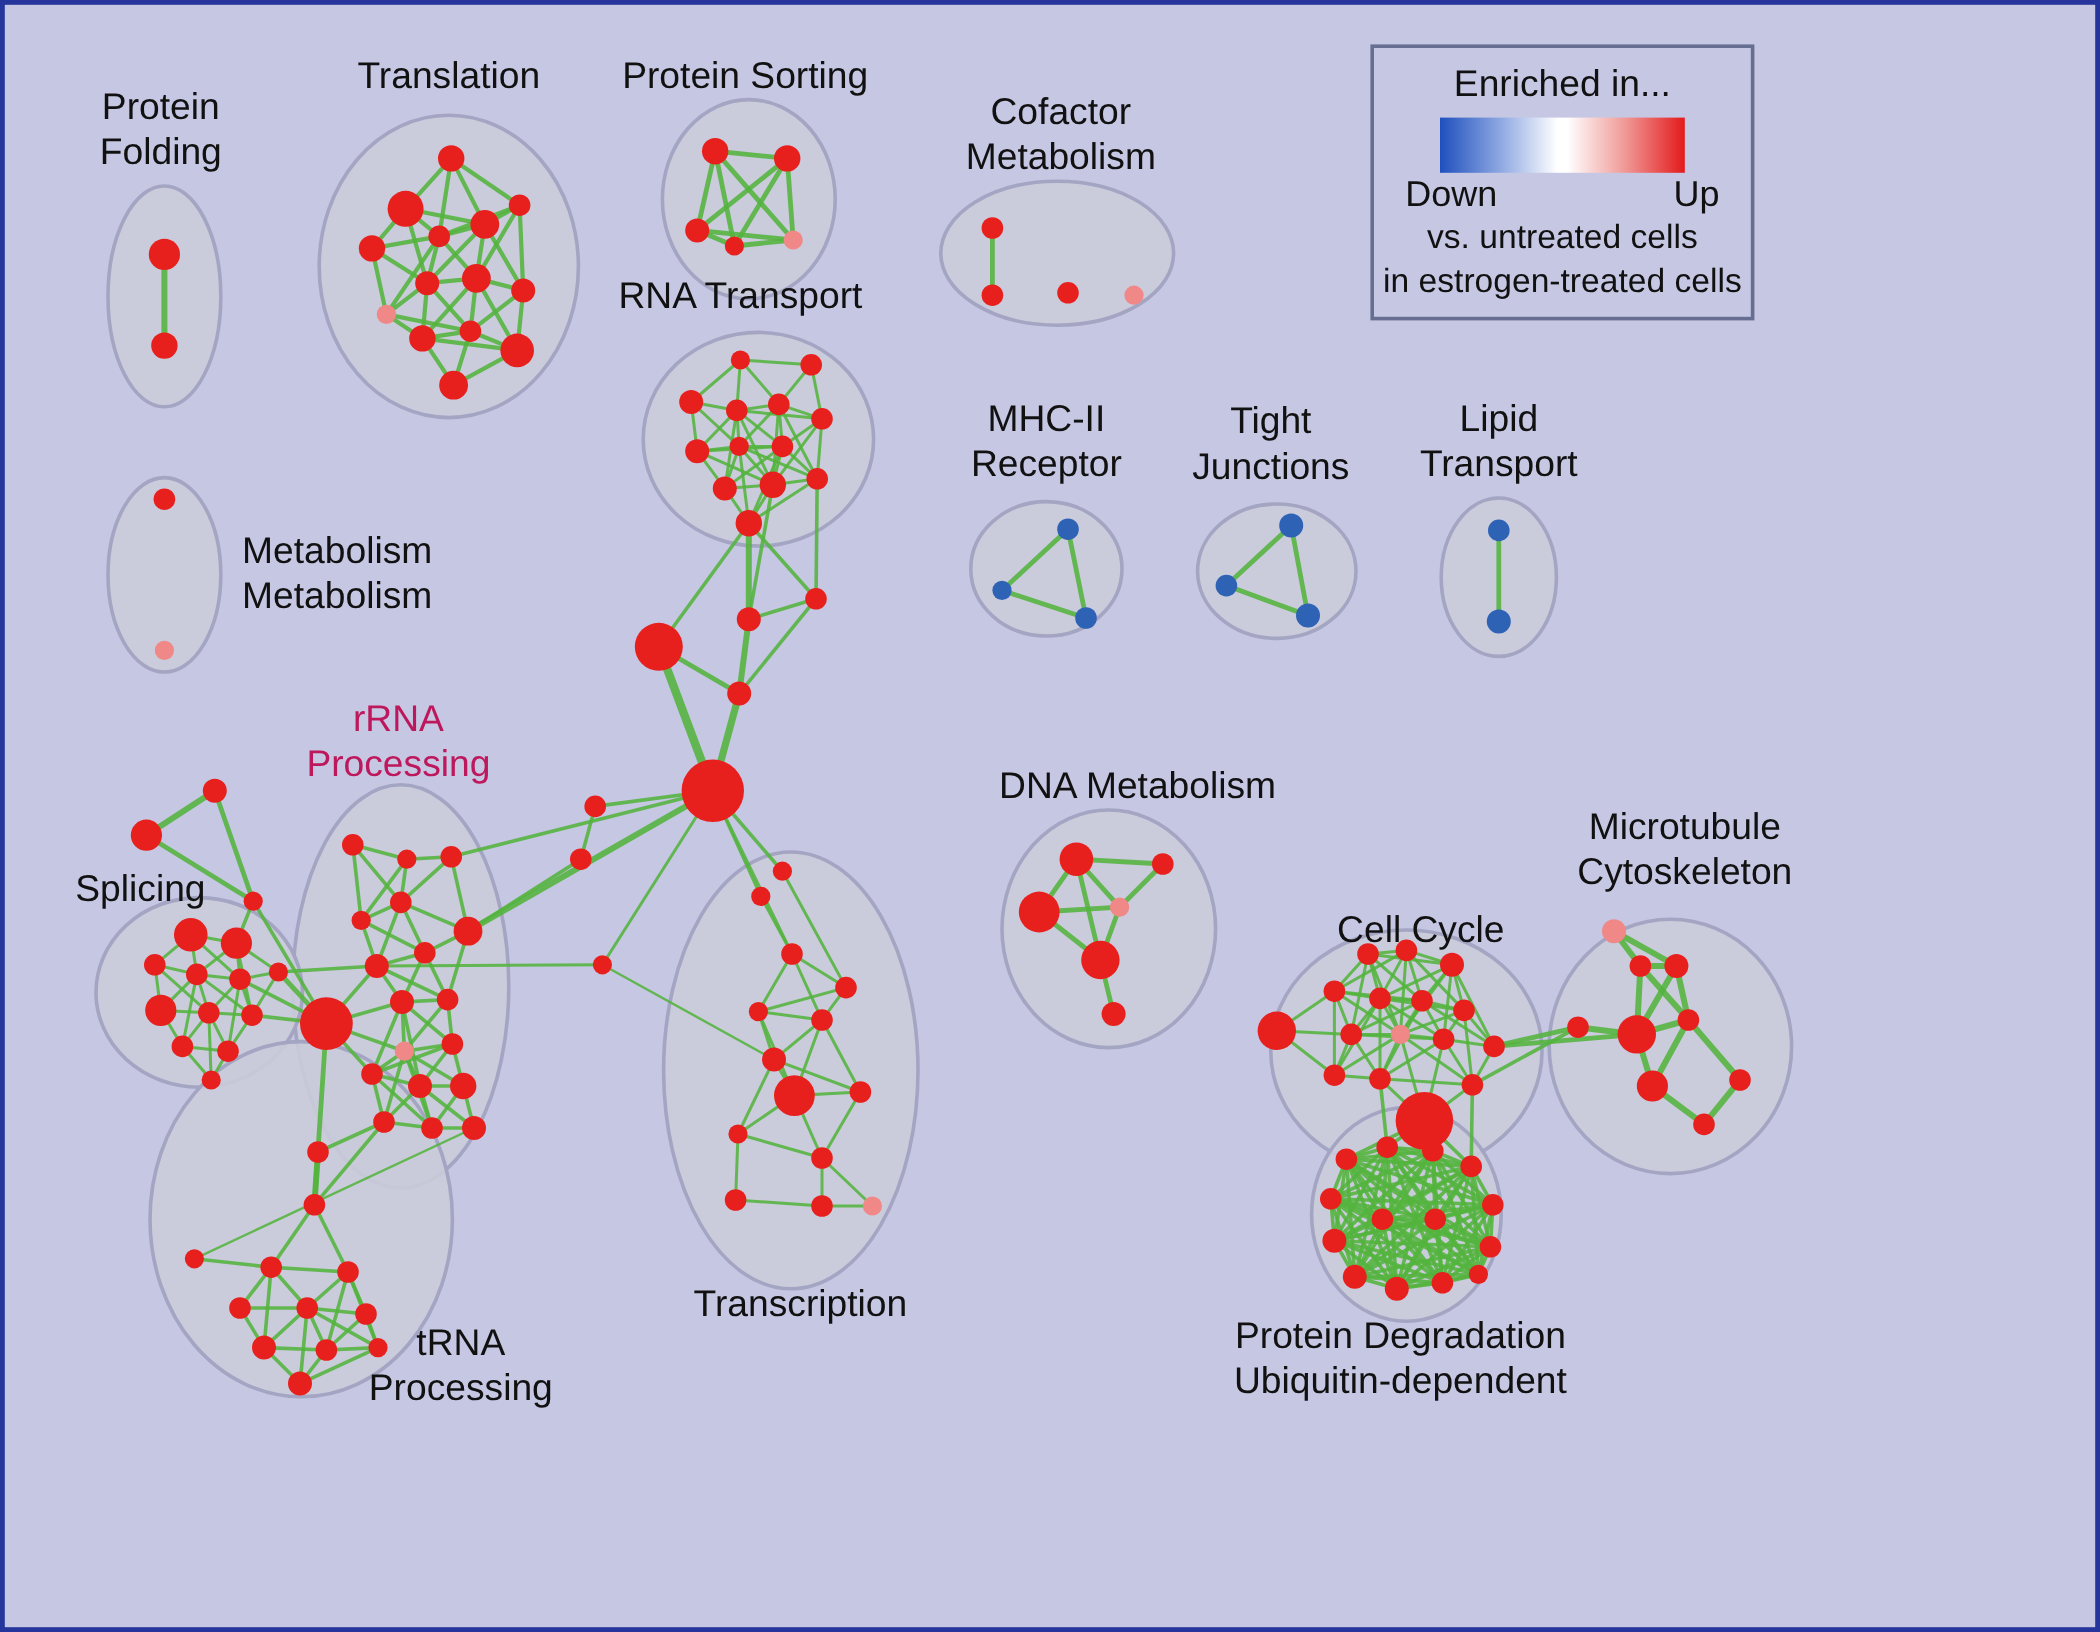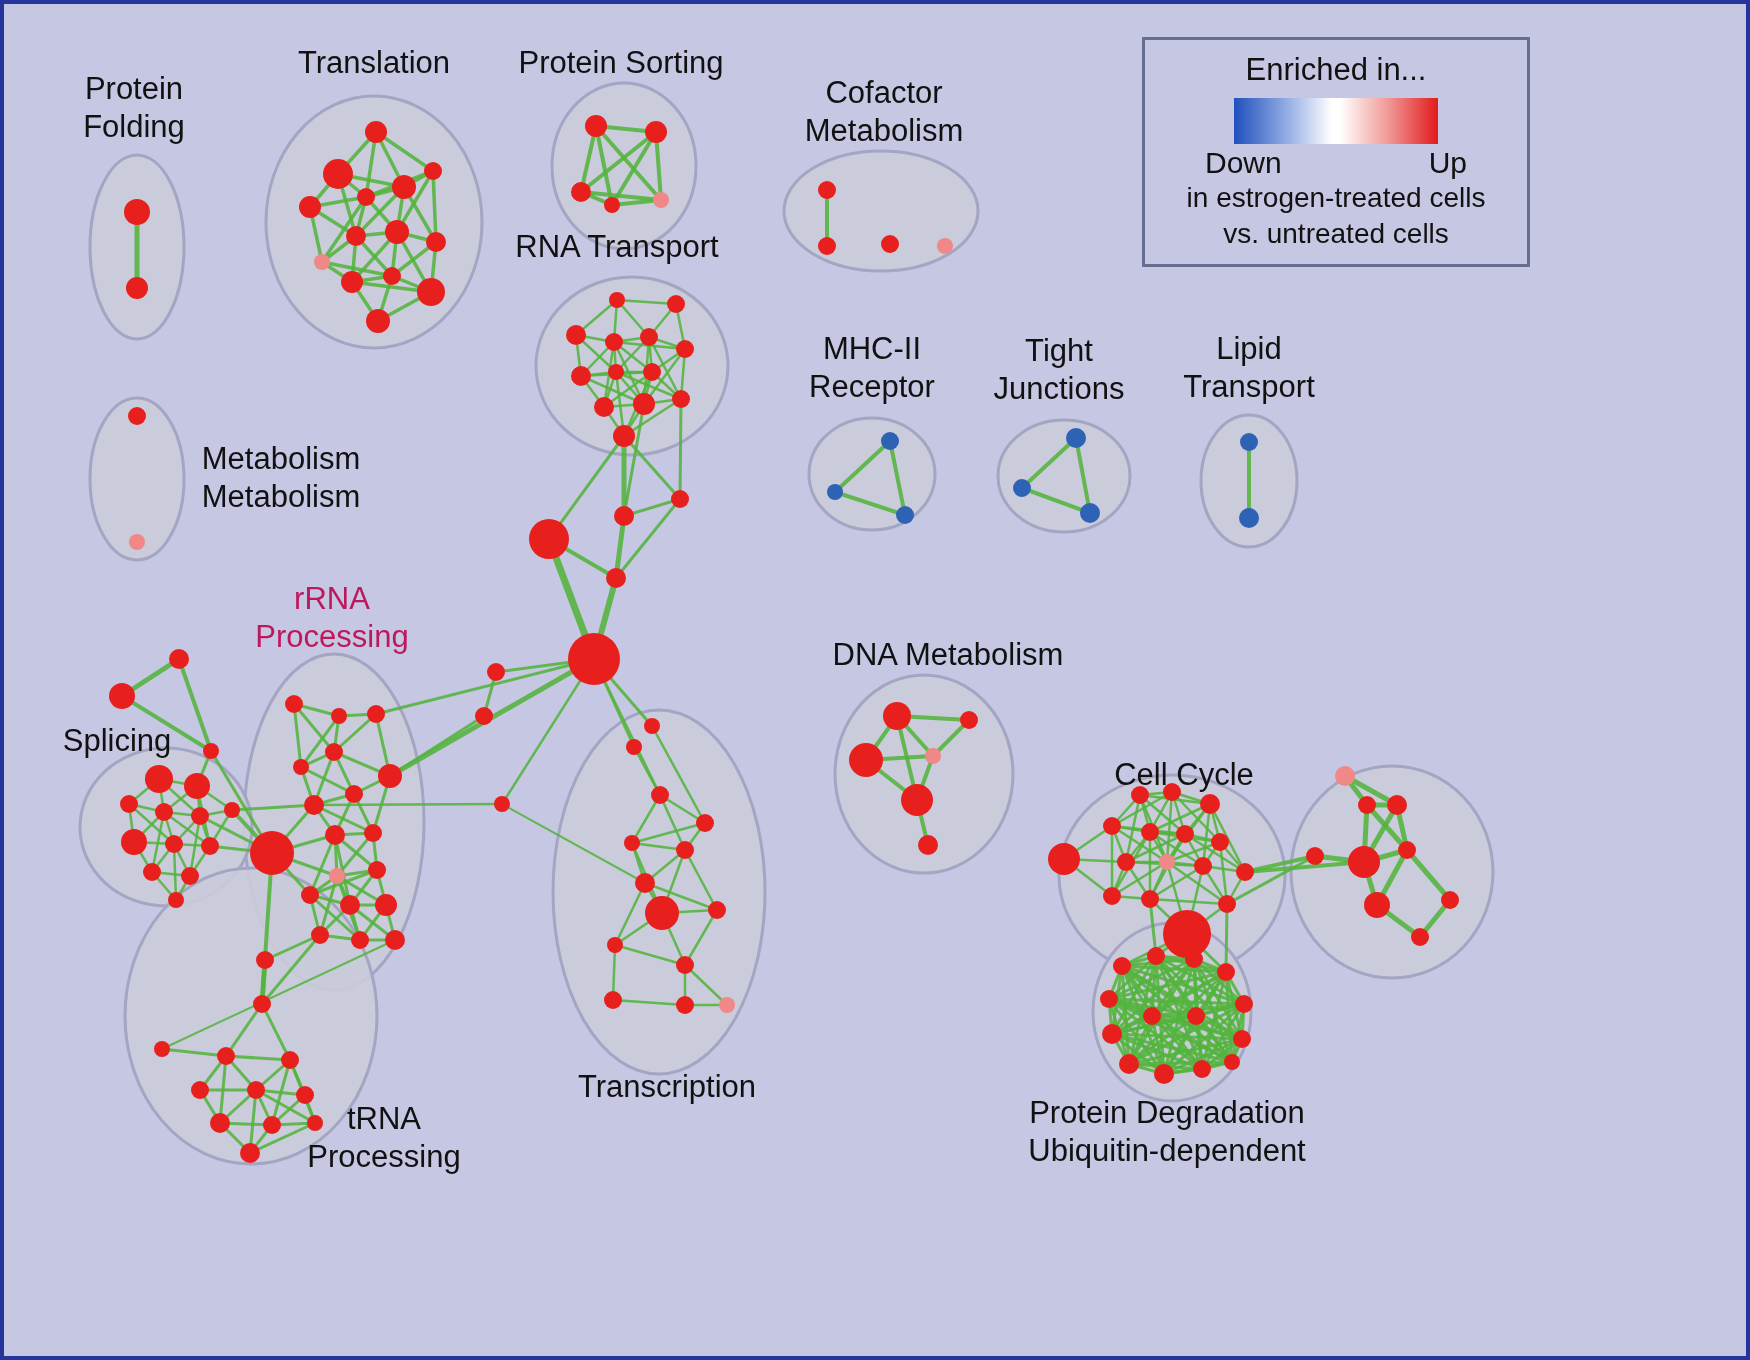--- a/index.html
+++ b/index.html
@@ -19,21 +19,21 @@
     text-align:center;
     font-size:31px;
     line-height:1.22;
     font-weight:500;
     color:#111111;
     white-space:nowrap;
   }
   .legend{
     position:absolute;
     left:1138px;top:33px;
-    width:388px;height:230px;
+    width:320px;height:230px;
     box-sizing:border-box;
     border:3px solid #666f92;
     background:#c6c7e3;
     text-align:center;
   }
   .legend-title{font-size:31px;margin-top:12px;color:#111111;font-weight:500;}
   .legend-gradient{width:204px;height:46px;margin:10px auto 0 auto;}
   .legend-scale{
     width:262px;margin:2px auto 0 auto;
     display:flex;justify-content:space-between;
@@ -689,22 +689,22 @@
       </g>
   </svg>
 
   <div class="legend" style="border-color: rgb(102, 111, 146); background: rgb(198, 199, 227);">
     <div class="legend-title">Enriched in...</div>
     <div class="legend-gradient" style="background: linear-gradient(90deg, rgb(31, 80, 189) 0%, rgb(143, 169, 226) 25%, rgb(255, 255, 255) 48%, rgb(255, 255, 255) 52%, rgb(240, 156, 153) 75%, rgb(227, 26, 28) 100%);"></div>
     <div class="legend-scale">
       <span>Down</span>
       <span>Up</span>
     </div>
+    <div class="legend-caption">vs. untreated cells</div>
     <div class="legend-caption">in estrogen-treated cells</div>
-    <div class="legend-caption">vs. untreated cells</div>
   </div>
 
 <div class="cluster-label" style="left: 130px; top: 66px; color: rgb(17, 17, 17);">
       <div>Protein</div>
       <div>Folding</div>
     </div>
     <div class="cluster-label" style="left: 370px; top: 40px; color: rgb(17, 17, 17);">
       <div>Translation</div>
     </div>
     <div class="cluster-label" style="left: 617px; top: 40px; color: rgb(17, 17, 17);">
@@ -746,17 +746,21 @@
     </div>
     <div class="cluster-label" style="left: 663px; top: 1064px; color: rgb(17, 17, 17);">
       <div>Transcription</div>
     </div>
     <div class="cluster-label" style="left: 932px; top: 632px; color: rgb(17, 17, 17); margin-left: 12px;">
       <div>DNA Metabolism</div>
     </div>
     <div class="cluster-label" style="left: 1180px; top: 752px; color: rgb(17, 17, 17);">
       <div>Cell Cycle</div>
     </div>
+    <div class="cluster-label" style="left: 1400px; top: 666px; color: rgb(17, 17, 17);">
+      <div>Microtubule</div>
+      <div>Cytoskeleton</div>
+    </div>
     <div class="cluster-label" style="left: 1163px; top: 1090px; color: rgb(17, 17, 17);">
       <div>Protein Degradation</div>
       <div>Ubiquitin-dependent</div>
     </div>
   </div>
 
 </body></html>

